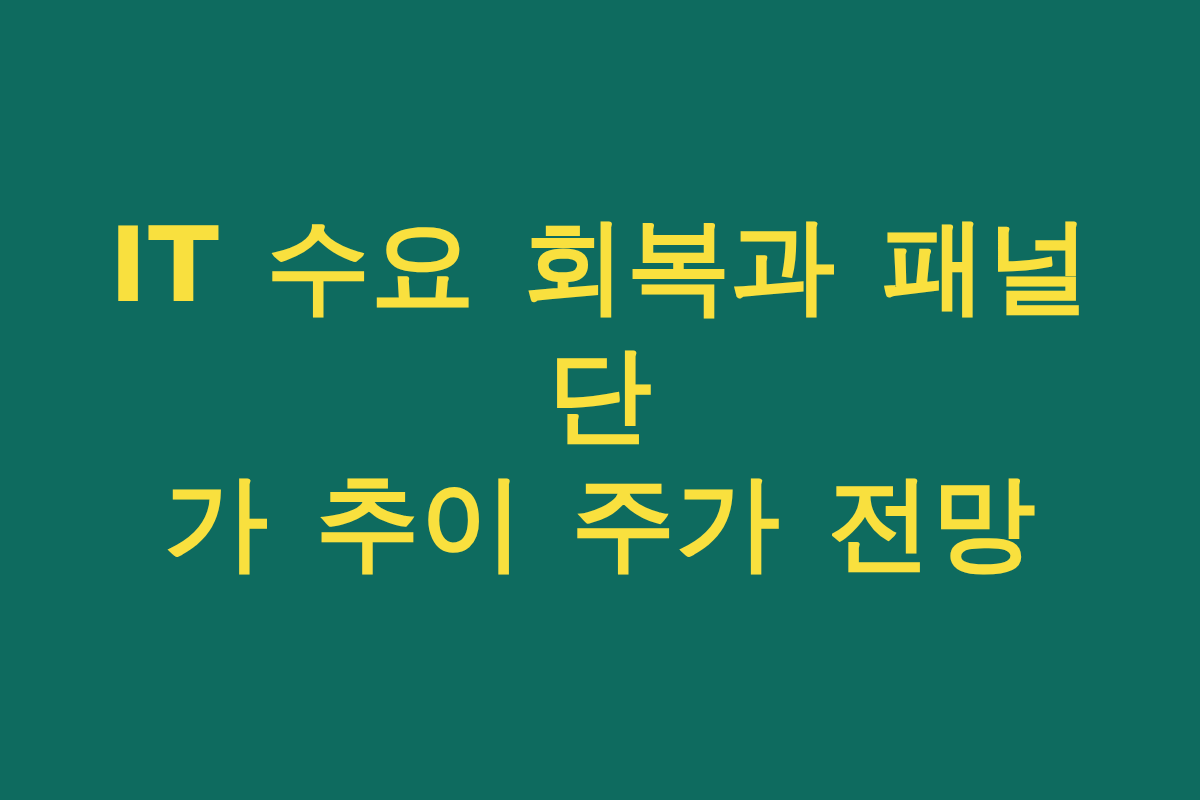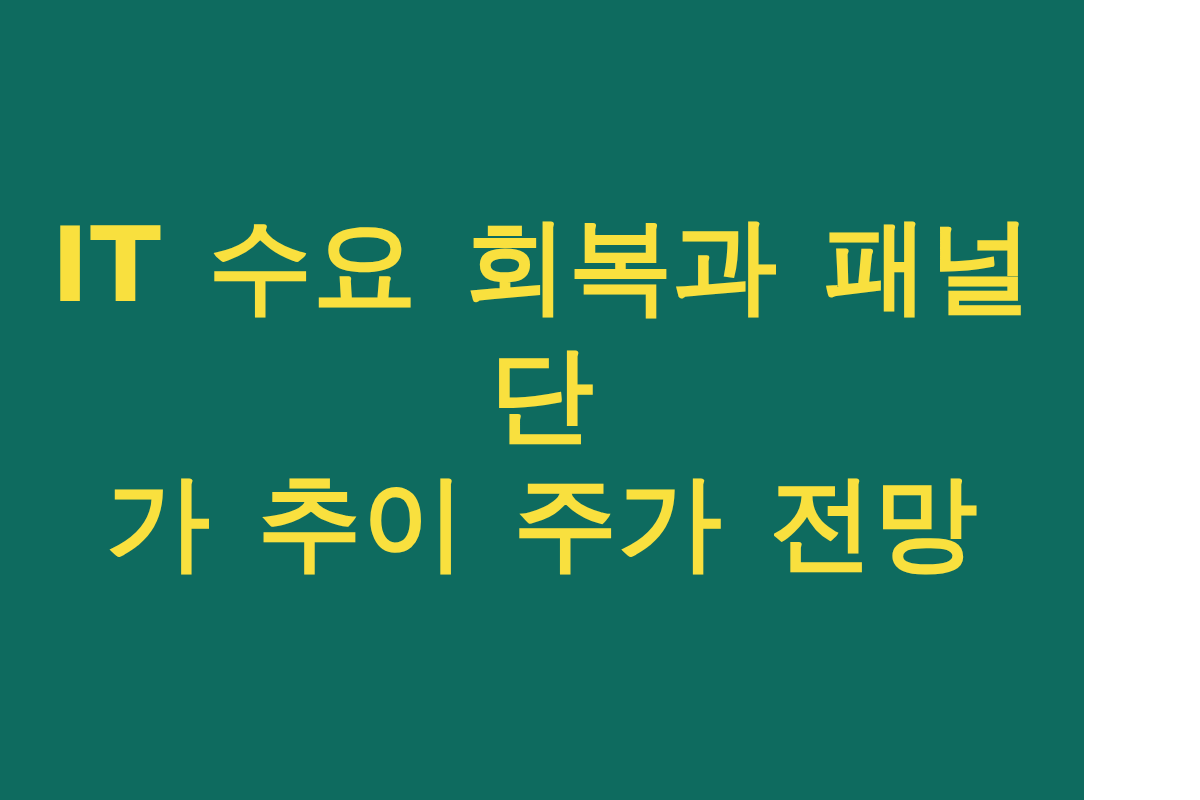--- a/index.html
+++ b/index.html
@@ -11,21 +11,21 @@
   body {
     width: 1200px;
     height: 800px;
     overflow: hidden;
     font-family: "Liberation Sans", "DejaVu Sans", sans-serif;
   }
 
   .title-card {
     position: relative;
     box-sizing: border-box;
-    width: 1084px;
+    width: 1200px;
     height: 800px;
     background-color: #0e6b5f;
     display: flex;
     align-items: center;
     justify-content: center;
     overflow: hidden;
   }
 
   .title-block {
     width: 1010px;

